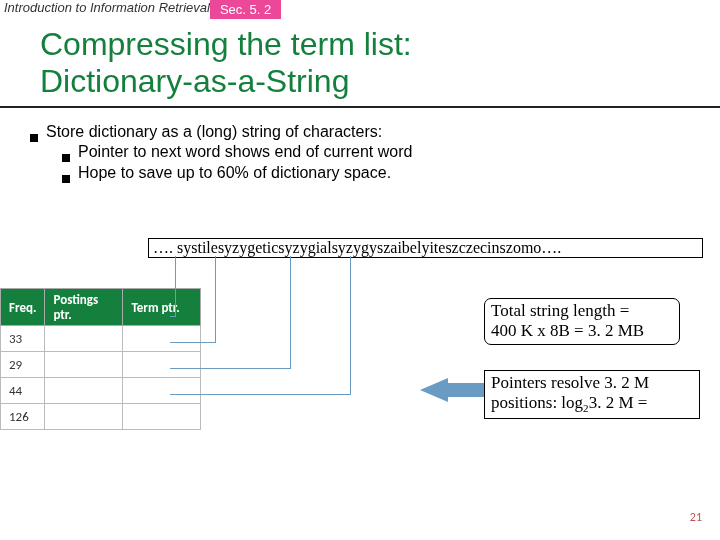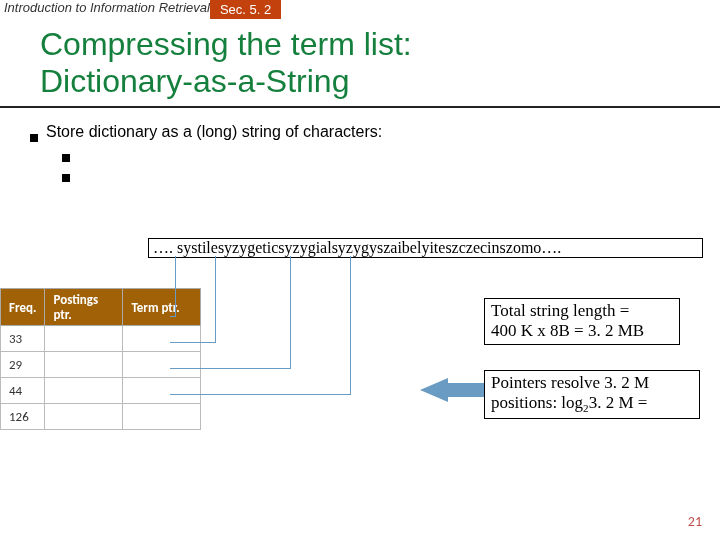--- a/index.html
+++ b/index.html
@@ -1,37 +1,37 @@
 <!DOCTYPE html>
 <html><head>
 <meta charset="utf-8">
 <style>
   * { margin: 0; padding: 0; box-sizing: border-box; }
   body { width: 720px; height: 540px; background: #fff; font-family: "Segoe UI", Arial, sans-serif; position: relative; overflow: hidden; }
   .topbar { display: flex; align-items: flex-start; height: 20px; }
   .course { font-style: italic; font-size: 13px; color: #333; padding-left: 4px; }
-  .sec { background: #c2410c; color: #fff; font-size: 13px; padding: 2px 10px; font-family: Verdana, sans-serif; }
+  .sec { background: #ec4899; color: #fff; font-size: 13px; padding: 2px 10px; font-family: Verdana, sans-serif; }
   .title { font-size: 32px; line-height: 1.15; color: #15803d; padding: 6px 0 6px 40px; border-bottom: 2px solid #222; margin-bottom: 14px; font-family: "Trebuchet MS", Verdana, sans-serif; }
   .bullets { padding: 0 18px 0 30px; font-size: 16px; line-height: 1.28; font-family: Verdana, sans-serif; }
   .b1, .b2 { display: flex; }
   .b1 .sq, .b2 .sq { width: 8px; height: 8px; background: #000; margin-top: 12px; margin-right: 8px; flex: 0 0 auto; }
   .b2 { margin-left: 32px; }
   .stringbox { position: absolute; left: 148px; top: 238px; width: 555px; border: 1px solid #000; font-family: "Times New Roman", serif; font-size: 16px; padding: 0 4px; white-space: nowrap; overflow: hidden; background: #fff; }
   .table { position: absolute; left: 0; top: 288px; border-collapse: collapse; font-family: Calibri, Arial, sans-serif; font-size: 13px; }
-  .table th { background: #a16207; color: #fff; font-weight: bold; padding: 3px 8px; border: 1px solid #aaa; text-align: left; }
+  .table th { background: #15803d; color: #fff; font-weight: bold; padding: 3px 8px; border: 1px solid #aaa; text-align: left; }
   .table td { border: 1px solid #bbb; padding: 5px 8px; color: #333; }
   .table td.empty { width: 78px; }
   .infobox { position: absolute; border: 1px solid #000; background: #fff; font-family: "Times New Roman", serif; font-size: 17px; line-height: 1.2; padding: 2px 6px; text-align: left; }
-  .box1 { left: 484px; top: 298px; width: 196px; }
+  .box1 { left: 484px; top: 298px; width: 196px; border-radius: 7px; }
   .box2 { left: 484px; top: 370px; width: 216px; }
   .arrowline { position: absolute; background: #6a9bc3; }
   .arrowline.h { height: 1px; }
   .arrowline.v { width: 1px; }
   .arrowhead-left { position: absolute; width: 0; height: 0; border-top: 12px solid transparent; border-bottom: 12px solid transparent; border-right: 28px solid #6a9bc3; }
-  .slidenum { position: absolute; right: 18px; bottom: 10px; color: #c0504d; font-size: 14px; font-family: Calibri, Arial, sans-serif; }
+  .slidenum { position: absolute; right: 18px; bottom: 16px; color: #c0504d; font-size: 12px; font-family: Calibri, Arial, sans-serif; }
   sub { font-size: 0.65em; vertical-align: sub; }
 </style>
 </head>
 <body>
 
 <div class="topbar">
   <div class="course">Introduction to Information Retrieval</div>
   <div class="sec">Sec. 5. 2</div>
 </div>
 
@@ -40,23 +40,25 @@
   <span>Dictionary-as-a-String</span>
 </div>
 
 <div class="bullets">
   <div class="b1">
     <div class="sq"></div>
     <div>Store dictionary as a (long) string of characters:</div>
   </div>
   <div class="b2">
     <div class="sq"></div>
+    <div>Pointer to next word shows end of current word</div>
   </div>
   <div class="b2">
     <div class="sq"></div>
+    <div>Hope to save up to 60% of dictionary space.</div>
   </div>
 </div>
 
 <div class="stringbox">…. systilesyzygeticsyzygialsyzygyszaibelyiteszczecinszomo….</div>
 
 <table class="table">
   <tbody>
       <tr>
     <th>Freq.</th>
     <th>Postings ptr.</th>

